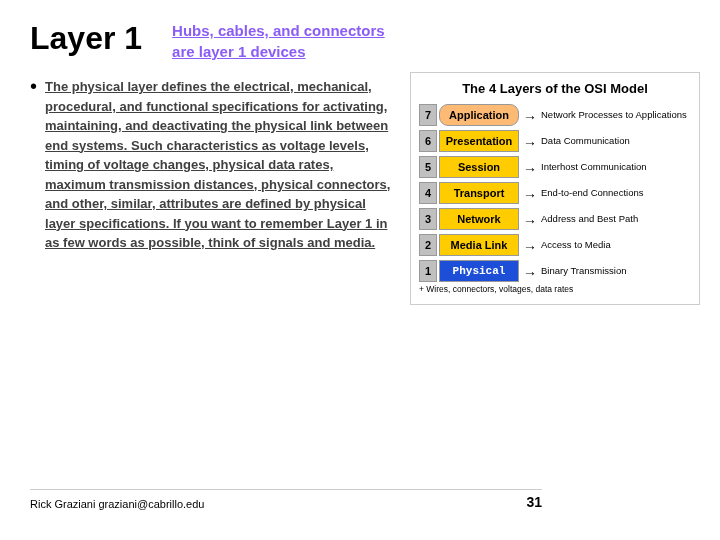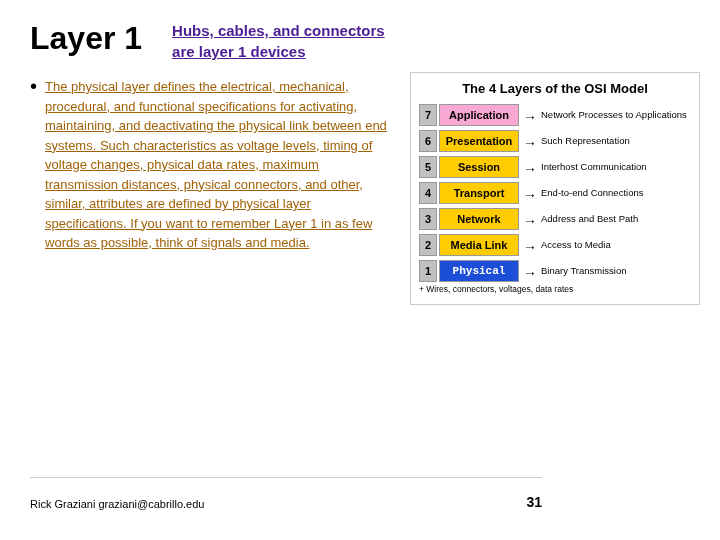--- a/index.html
+++ b/index.html
@@ -36,21 +36,21 @@
     .slide-title {
       font-size: 32px;
       font-weight: bold;
       color: #000;
       margin-bottom: 4px;
     }
 
     .header-note {
       font-size: 15px;
       font-weight: bold;
-      color: #4c1d95;
+      color: #8b5cf6;
       text-decoration: underline;
       line-height: 1.4;
     }
 
     .content-row {
       display: flex;
       flex-direction: row;
       flex: 1;
     }
 
@@ -69,22 +69,23 @@
     .bullet-dot {
       font-size: 20px;
       margin-right: 8px;
       margin-top: -2px;
       flex-shrink: 0;
     }
 
     .bullet-text {
       font-size: 13px;
       line-height: 1.5;
-      color: #a16207;
+      color: #404040;
       text-decoration: underline;
+      font-weight: bold;
     }
 
     .right-column {
       flex: 1;
       display: flex;
       flex-direction: column;
       align-items: center;
     }
 
     .osi-diagram {
@@ -129,21 +130,21 @@
       border: 1px solid #999;
       display: flex;
       align-items: center;
       justify-content: center;
       font-size: 11px;
       font-weight: bold;
       flex-shrink: 0;
       margin-right: 4px;
     }
 
-    .layer-7 .layer-box { background: #f9a8d4; }
+    .layer-7 .layer-box { background: #fdba74; border-radius: 9px; }
     .layer-6 .layer-box { background: #ffcc00; }
     .layer-5 .layer-box { background: #ffcc00; }
     .layer-4 .layer-box { background: #ffcc00; }
     .layer-3 .layer-box { background: #ffcc00; }
     .layer-2 .layer-box { background: #ffcc00; }
     .layer-1 .layer-box { background: #1d4ed8; color: #fff; font-family: Liberation Mono, monospace; }
 
     .layer-arrow {
       font-size: 14px;
       color: #000;
@@ -162,21 +163,21 @@
       color: #000;
       margin-top: -2px;
       margin-bottom: 2px;
     }
 
     .footer {
       display: flex;
       justify-content: space-between;
       align-items: flex-end;
       margin-top: 8px;
-      padding-top: 16px;
+      padding-top: 4px;
       border-top: 1px solid #ccc;
     }
 
     .footer-left {
       font-size: 11px;
       color: #000;
     }
 
     .footer-right {
       font-size: 14px;
@@ -214,21 +215,21 @@
           <div class="layer-num">7</div>
           <div class="layer-box">Application</div>
           <span class="layer-arrow">→</span>
           <span class="layer-desc">Network Processes to Applications</span>
         </div>
 
         <div class="osi-layer layer-6">
           <div class="layer-num">6</div>
           <div class="layer-box">Presentation</div>
           <span class="layer-arrow">→</span>
-          <span class="layer-desc">Such Representation</span>
+          <span class="layer-desc">Data Communication</span>
         </div>
 
         <div class="osi-layer layer-5">
           <div class="layer-num">5</div>
           <div class="layer-box">Session</div>
           <span class="layer-arrow">→</span>
           <span class="layer-desc">Interhost Communication</span>
         </div>
 
         <div class="osi-layer layer-4">

